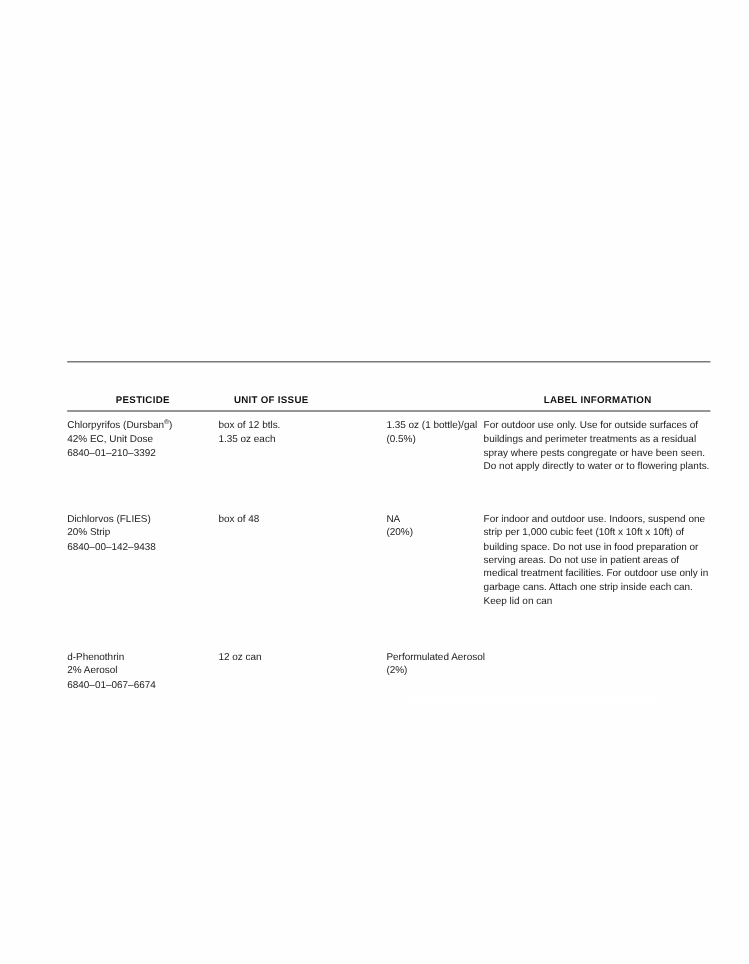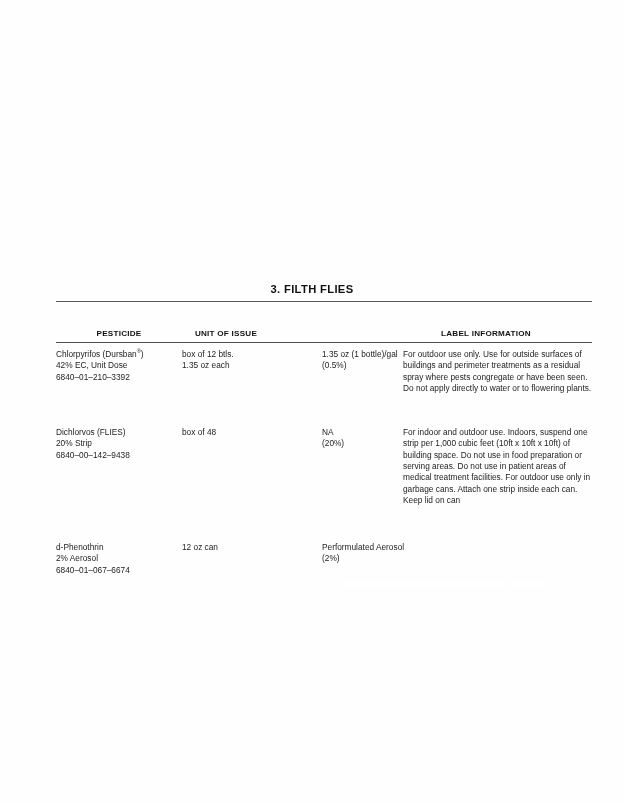--- a/index.html
+++ b/index.html
@@ -68,21 +68,21 @@
     font-weight: bold;
     letter-spacing: 0.25px;
     line-height: 10.6px;
     text-align: center;
     color: #111;
     bottom: 2px;
   }
   .ch-pesticide { left: 0px;   width: 126px; }
   .ch-unit      { left: 126px; width: 88px;  }
   .ch-dilution  { left: 208px; width: 140px; }
-  .ch-label     { left: 336px; width: 188px; }
+  .ch-label     { left: 348px; width: 188px; }
 
   .body-rows {
     position: absolute;
     left: 56px;
     top: 349px;
     width: 536px;
   }
   .row {
     position: relative;
     width: 536px;
@@ -126,21 +126,20 @@
     height: 12px;
     background: linear-gradient(to bottom, rgba(255,255,255,0) 0%, rgba(255,255,255,0.55) 55%, rgba(255,255,255,0.92) 100%);
     pointer-events: none;
   }
 </style>
 </head>
 <body>
 
 <div class="page">
 
-  <div class="section-title">3.  FILTH FLIES</div>
 
   <div class="rule rule-top"></div>
 
   <div class="table">
     <div class="head-row">
       <div class="col-head ch-pesticide">PESTICIDE</div>
       <div class="col-head ch-unit">UNIT OF
 ISSUE</div>
       <div class="col-head ch-label">LABEL
 INFORMATION</div>

